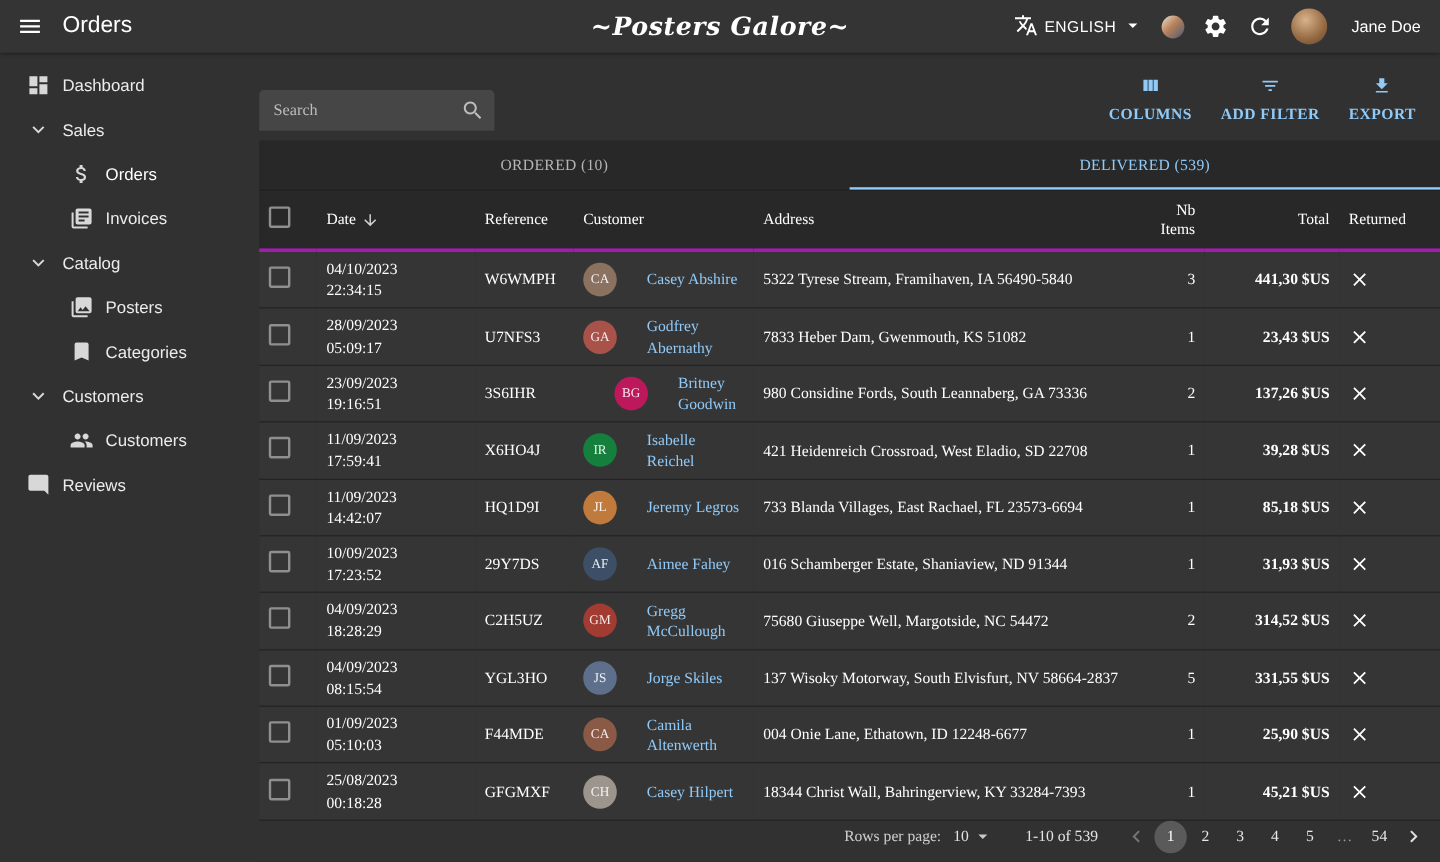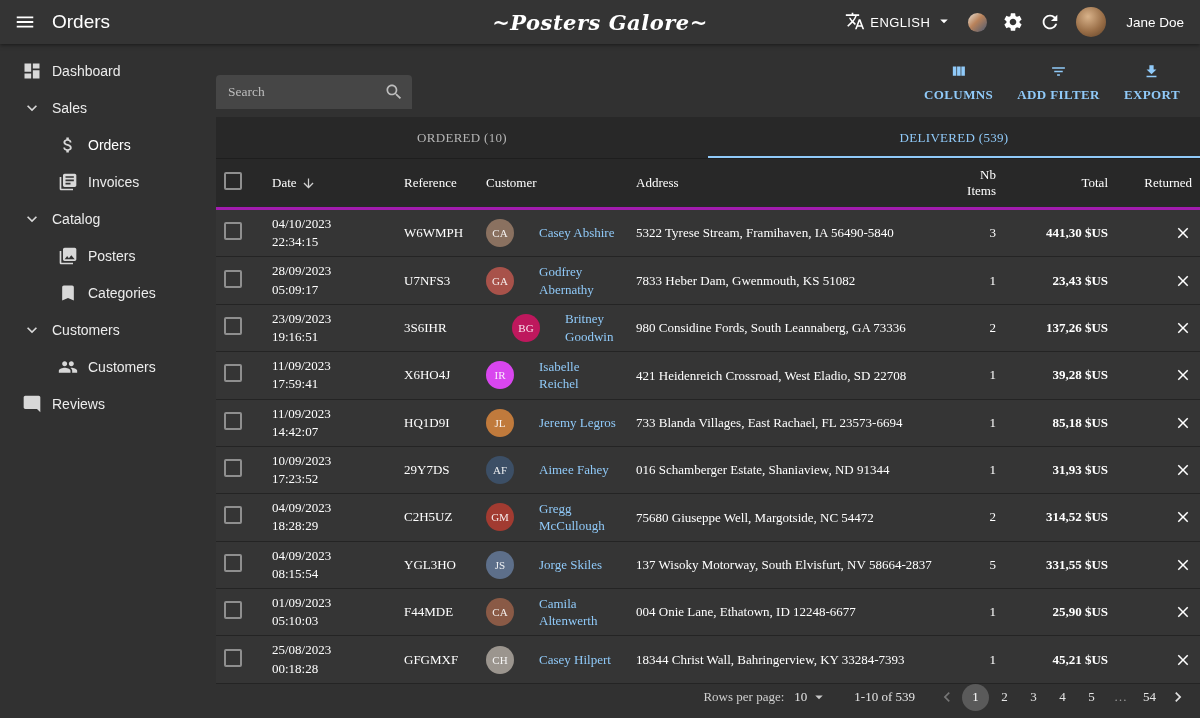--- a/index.html
+++ b/index.html
@@ -54,21 +54,21 @@
     color:#b5b5b5; border-bottom:2px solid transparent; cursor:pointer; }
   .tab.active { color:var(--accent); border-bottom-color:var(--accent); }
 
   
   table { width:100%; border-collapse:collapse; table-layout:fixed; }
   thead th { background:var(--paper-dark); color:#fff; font-size:13px; font-weight:500; text-align:left;
     padding:8px 8px; vertical-align:middle; border-bottom:3px solid #a21caf; }
   tbody td { background:var(--row); font-size:13px; color:#fff; padding:5px 8px; height:46px;
     border-bottom:1px solid var(--divider); vertical-align:middle; }
   th.num, td.num { text-align:right; }
-  th.ret, td.ret { text-align:right; }
+  th.ret, td.ret { text-align:left; }
   .th-date { display:flex; align-items:center; gap:4px; cursor:pointer; }
   .th-date svg { width:15px; height:15px; fill:#cfcfcf; }
   .cb { width:18px; height:18px; border:2px solid #8f8f8f; border-radius:2px; display:inline-block; cursor:pointer; }
   .date-line { line-height:1.4; }
   .customer-wrap { display:flex; align-items:center; gap:25px; cursor:pointer; }
   .avatar-sm { width:28px; height:28px; border-radius:50%; flex:none; display:flex; align-items:center;
     justify-content:center; font-size:11px; color:rgba(255,255,255,.9); }
   .customer-name { color:var(--accent); line-height:1.35; }
   td.total { font-weight:700; }
   .x-icon svg { width:18px; height:18px; fill:#fff; vertical-align:middle; }
@@ -339,21 +339,21 @@
 
           <tr>
             <td><span class="cb"></span></td>
             <td>
               <div class="date-line">11/09/2023</div>
               <div class="date-line">17:59:41</div>
             </td>
             <td>X6HO4J</td>
             <td>
               <div class="customer-wrap">
-                <span class="avatar-sm" style="background: #d946ef;">IR</span>
+                <span class="avatar-sm" style="background: #15803d;">IR</span>
                 <span class="customer-name">Isabelle Reichel</span>
               </div>
             </td>
             <td class="addr">421 Heidenreich Crossroad, West Eladio, SD 22708</td>
             <td class="num">1</td>
             <td class="num total">39,28 $US</td>
             <td class="ret"><span class="x-icon">
               <svg viewBox="0 0 24 24">
                   <path d="M19 6.41L17.59 5 12 10.59 6.41 5 5 6.41 10.59 12 5 17.59 6.41 19 12 13.41 17.59 19 19 17.59 13.41 12z"></path>
                 </svg>

